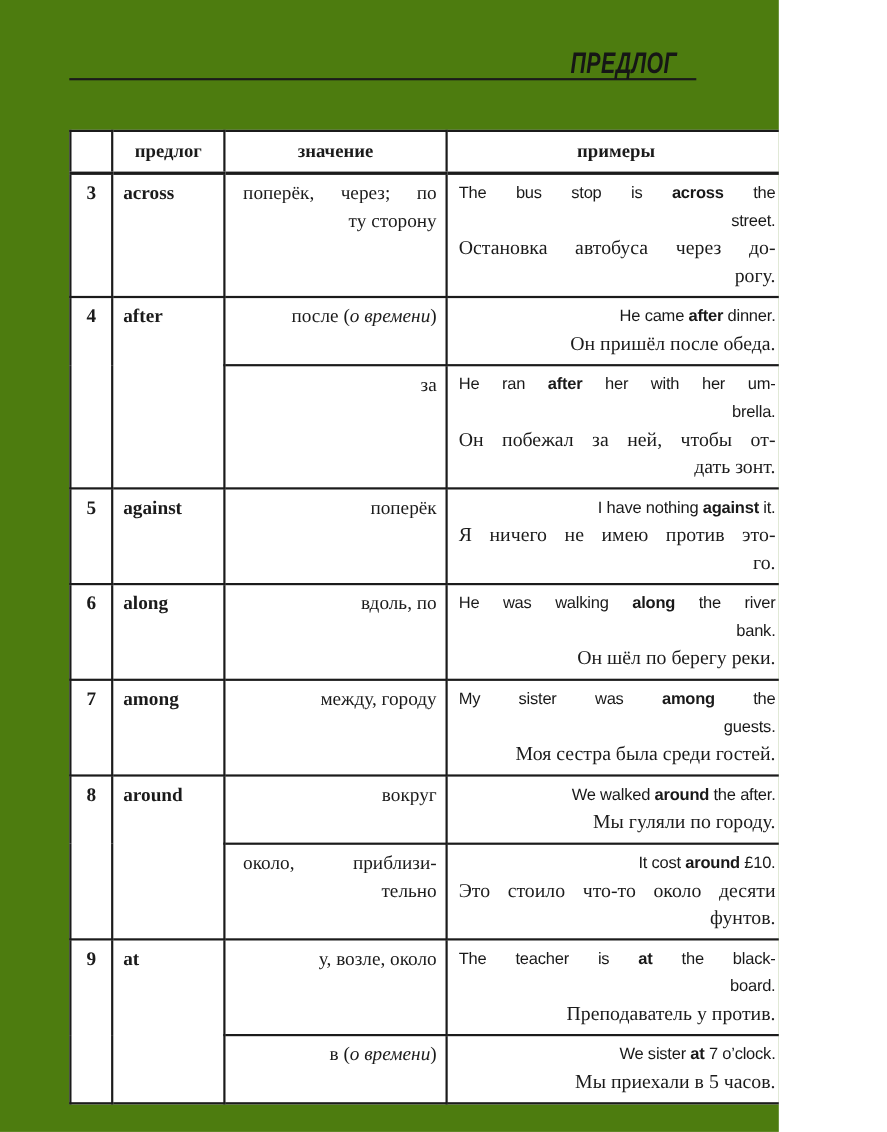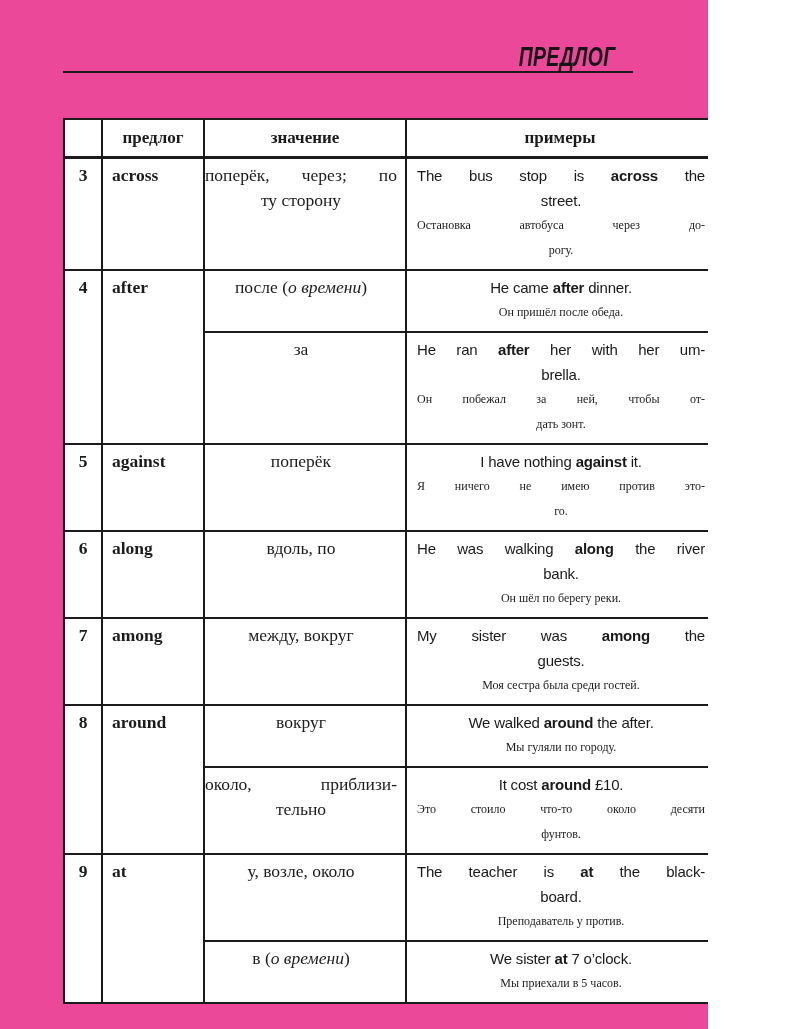--- a/index.html
+++ b/index.html
@@ -1,45 +1,45 @@
 <!DOCTYPE html>
 <html><head>
 <meta charset="utf-8">
 <style>
   html,body { margin:0; padding:0; background:#ffffff; }
   .page {
-    position:relative; width:708px; height:1029px; background:#ec4899;
+    position:relative; width:708px; height:1029px; background:#4d7c0f;
     font-family:"Liberation Serif", serif; color:#1b1b1b; overflow:hidden;
   }
   .page-rule { position:absolute; left:63px; top:71px; width:570px; height:2px; background:#1b1b1b; }
   .page-title {
     position:absolute; right:92px; top:42px; display:inline-block;
     font-family:"Liberation Sans", sans-serif; font-weight:bold; font-style:italic;
     font-size:27px; transform:scaleX(0.72); transform-origin:100% 50%;
     color:#161616; letter-spacing:0.5px;
   }
   table.prep-table {
     position:absolute; left:63px; top:118px; width:650px;
     border-collapse:collapse; table-layout:fixed; background:#fff;
   }
   .prep-table th, .prep-table td { border:2px solid #1b1b1b; vertical-align:top; padding:0; }
   .prep-table thead th {
     font-family:"Liberation Serif", serif; font-weight:bold; font-size:17px;
     text-align:center; padding:5px 2px 6px; border-bottom:3px solid #1b1b1b; line-height:25px;
   }
   td.num-cell  { text-align:center; font-weight:bold; font-size:17.5px; padding-top:4px; line-height:25px; }
   td.prep-cell { font-weight:bold; font-size:17.5px; padding:4px 4px 0 9px; line-height:25px; }
-  td.meaning-cell { padding:4px 8px 6px 0; }
+  td.meaning-cell { padding:4px 8px 6px 16px; }
   td.example-cell { padding:4px 8px 6px 10px; }
   .par { margin:0; }
-  .line { line-height:25px; text-align:center; }
+  .line { line-height:25px; text-align:right; }
   .line.just { text-align:justify; text-align-last:justify; }
   .meaning-par { font-family:"Liberation Serif", serif; font-size:17.5px; }
   .en { font-family:"Liberation Sans", sans-serif; font-size:15px; letter-spacing:-0.2px; color:#191919; }
-  .ru { font-family:"Liberation Serif", serif; font-size:12px; }
+  .ru { font-family:"Liberation Serif", serif; font-size:18px; }
   .b { font-weight:bold; }
   .i { font-style:italic; }
 </style>
 </head>
 <body>
 
 <div class="page">
   <div class="page-rule"></div>
   <span class="page-title">ПРЕДЛОГ</span>
 
@@ -147,21 +147,21 @@
             <div class="par ru">
               <div class="line"><span>Он шёл по берегу реки.</span></div>
             </div>
           </td>
         </tr>
         <tr>
           <td class="num-cell" rowspan="1">7</td>
           <td class="prep-cell" rowspan="1">among</td>
           <td class="meaning-cell">
             <div class="par meaning-par">
-              <div class="line"><span>между, вокруг</span></div>
+              <div class="line"><span>между, городу</span></div>
             </div>
           </td>
           <td class="example-cell">
             <div class="par en">
               <div class="line just"><span>My sister was </span><span class="b">among</span><span> the</span></div>
               <div class="line"><span>guests.</span></div>
             </div>
             <div class="par ru">
               <div class="line"><span>Моя сестра была среди гостей.</span></div>
             </div>

